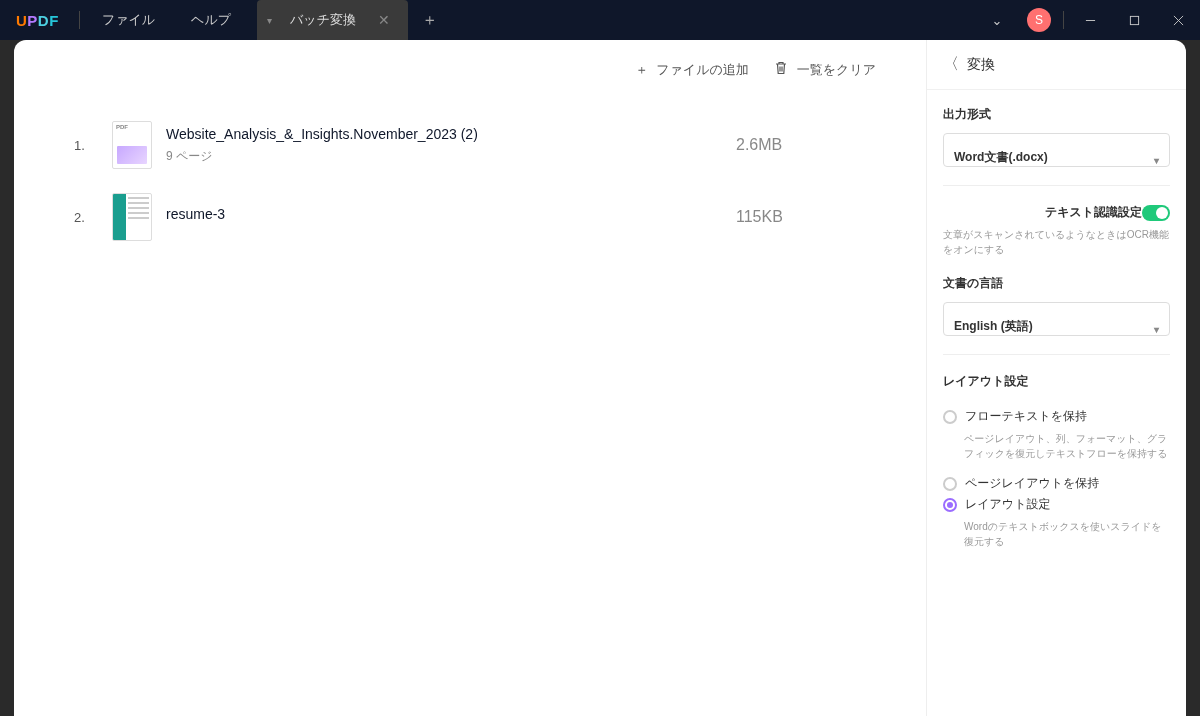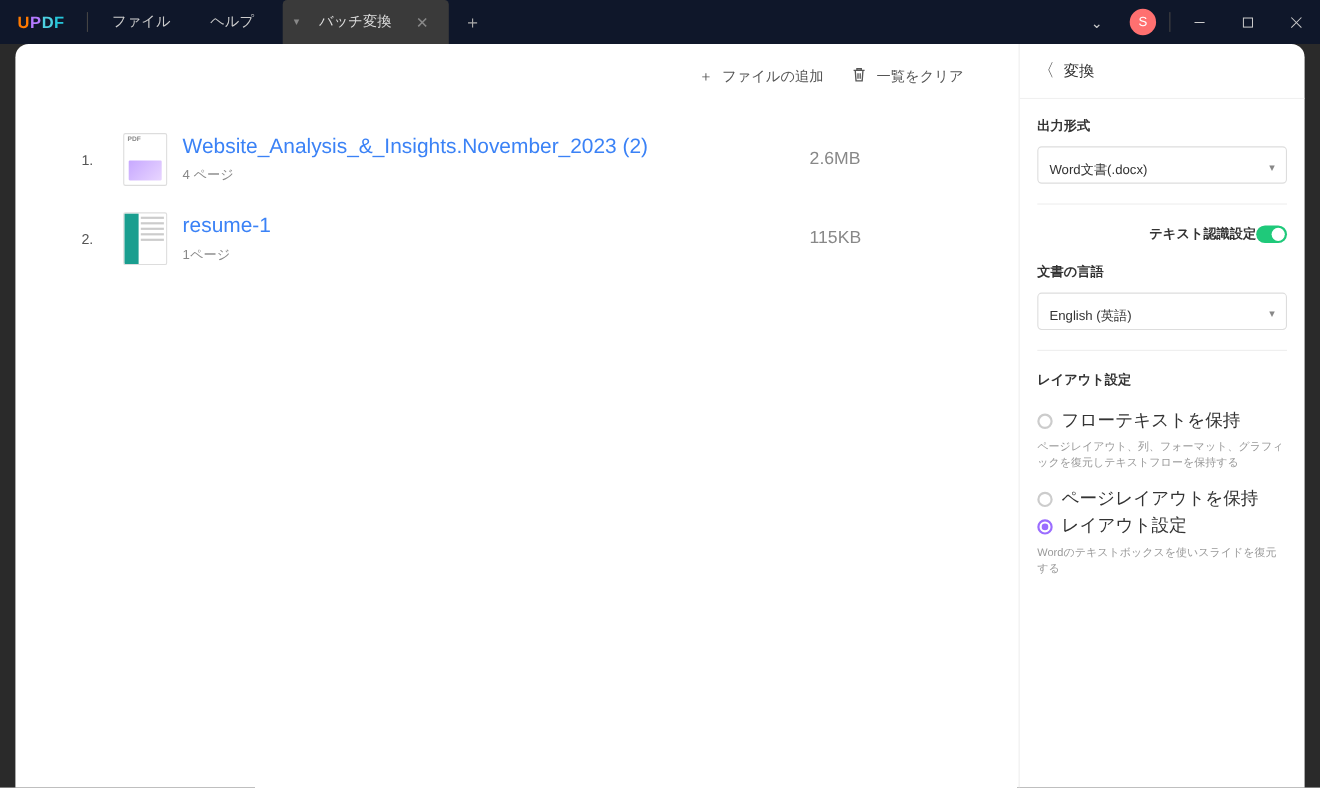--- a/index.html
+++ b/index.html
@@ -33,45 +33,45 @@
 .file-idx { width: 24px; color: #555; font-size: 13px; }
 .file-thumb { width: 40px; height: 48px; margin: 0 14px; border: 1px solid #ddd; border-radius: 2px; background: #fff; position: relative; overflow: hidden; }
 .thumb-pdf-label { position: absolute; top: 2px; left: 3px; font-size: 6px; color: #888; font-weight: bold; }
 .thumb-pdf-body { position: absolute; bottom: 4px; left: 4px; right: 4px; height: 18px; background: linear-gradient(135deg, #c7a8ff, #e8d5ff); border-radius: 1px; }
 .thumb-resume { display:flex; height:100%; }
 .thumb-resume .l { width: 35%; background: #1a9e8f; }
 .thumb-resume .r { flex:1; padding: 3px 2px; }
 .thumb-resume .r div { height: 2px; background: #ccc; margin-bottom: 3px; }
 .file-info { flex: 1; display: flex; align-items: center; }
 .file-text { flex: 1; }
-.file-name { color: #3b82f6; font-size: 19px; margin-bottom: 6px; }
+.file-name { color: #0f172a; font-size: 14px; margin-bottom: 6px; }
 .file-pages { color: #888; font-size: 12px; }
 .file-size { color: #888; font-size: 16px; width: 150px; text-align: left; }
 
 .sidebar { width: 260px; border-left: 1px solid #eee; display: flex; flex-direction: column; }
 .side-header { display: flex; align-items: center; gap: 8px; padding: 14px 16px; border-bottom: 1px solid #f0f0f0; }
 .side-back { color: #555; cursor: pointer; }
 .side-title { font-size: 14px; color: #333; font-weight: 500; }
 .side-body { flex: 1; padding: 16px; overflow-y: auto; }
 .side-label { font-size: 12px; color: #333; font-weight: 600; margin-bottom: 10px; }
-.side-select { width: 100%; height: 34px; border: 1px solid #ddd; border-radius: 4px; padding: 12px 10px; font-size: 12px; color: #333; background: #fff; display: flex; align-items: flex-start; justify-content: space-between; cursor: pointer; }
+.side-select { width: 100%; height: 34px; border: 1px solid #ddd; border-radius: 4px; padding: 0 10px; font-size: 12px; color: #333; background: #fff; display: flex; align-items: flex-end; justify-content: space-between; cursor: pointer; font-weight: bold; }
 .side-select .chev { color: #888; font-size: 10px; }
 .side-hr { border: none; border-top: 1px solid #eee; margin: 18px 0; }
 
 .toggle-row { display: flex; align-items: center; justify-content: flex-end; }
 .toggle { width: 28px; height: 16px; background: #1fc97a; border-radius: 8px; position: relative; cursor: pointer; }
 .toggle::after { content: ""; position: absolute; right: 2px; top: 2px; width: 12px; height: 12px; background: #fff; border-radius: 50%; }
 .side-desc { font-size: 10px; color: #999; margin-top: 6px; line-height: 1.5; }
 
 .radio-row { display: flex; align-items: center; gap: 8px; margin-bottom: 4px; }
 .radio { width: 14px; height: 14px; border: 2px solid #ccc; border-radius: 50%; cursor: pointer; flex-shrink: 0; }
 .radio.checked { border-color: #9b6dff; }
 .radio.checked::after { content: ""; display: block; width: 6px; height: 6px; background: #9b6dff; border-radius: 50%; margin: 2px; }
-.radio-label { font-size: 16px; color: #333; }
-.radio-group .side-desc { margin-bottom: 14px; }
+.radio-label { font-size: 12px; color: #333; }
+.radio-group .side-desc { margin-bottom: 14px; margin-left: 21px; }
 
 .side-footer { padding: 16px; border-top: 1px solid #eee; }
 .apply-btn { width: 100%; height: 36px; background: #c5a8ff; color: #fff; border: none; border-radius: 4px; font-size: 13px; cursor: pointer; }
 </style>
 </head>
 <body>
 
 <div class="titlebar">
   <div class="logo"><span class="u">U</span><span class="p">P</span><span class="d">D</span><span class="f">F</span></div>
   <div class="divider"></div>
@@ -123,21 +123,21 @@
 
     <div class="file-row">
       <div class="file-idx">1.</div>
       <div class="file-thumb">
         <div class="thumb-pdf-label">PDF</div>
           <div class="thumb-pdf-body"></div>
       </div>
       <div class="file-info">
         <div class="file-text">
           <div class="file-name">Website_Analysis_&amp;_Insights.November_2023 (2)</div>
-          <div class="file-pages">4 ページ</div>
+          <div class="file-pages">9 ページ</div>
         </div>
         <div class="file-size">2.6MB</div>
       </div>
     </div>
 
     <div class="file-row">
       <div class="file-idx">2.</div>
       <div class="file-thumb">
         <div class="thumb-resume">
             <div class="l"></div>
@@ -145,22 +145,21 @@
               <div></div>
               <div></div>
               <div></div>
               <div></div>
               <div></div>
             </div>
           </div>
       </div>
       <div class="file-info">
         <div class="file-text">
-          <div class="file-name">resume-1</div>
-          <div class="file-pages">1ページ</div>
+          <div class="file-name">resume-3</div>
         </div>
         <div class="file-size">115KB</div>
       </div>
     </div>
   </div>
 
   <div class="sidebar">
     <div class="side-header">
       <span class="side-back">〈</span>
       <span class="side-title">変換</span>
@@ -170,20 +169,21 @@
       <div class="side-select">
         <span>Word文書(.docx)</span>
         <span class="chev">▾</span>
       </div>
       <hr class="side-hr">
 
       <div class="toggle-row">
         <div class="side-label" style="margin-bottom:0">テキスト認識設定</div>
         <div class="toggle"></div>
       </div>
+      <div class="side-desc">文章がスキャンされているようなときはOCR機能をオンにする</div>
 
       <div style="height:18px"></div>
       <div class="side-label">文書の言語</div>
       <div class="side-select">
         <span>English (英語)</span>
         <span class="chev">▾</span>
       </div>
       <hr class="side-hr">
 
       <div class="side-label">レイアウト設定</div>

